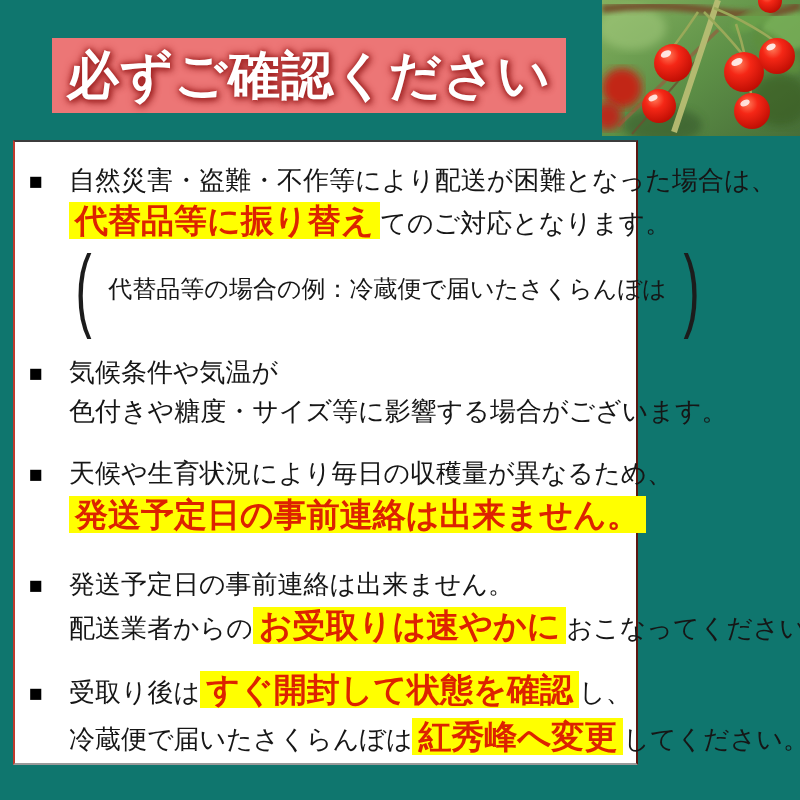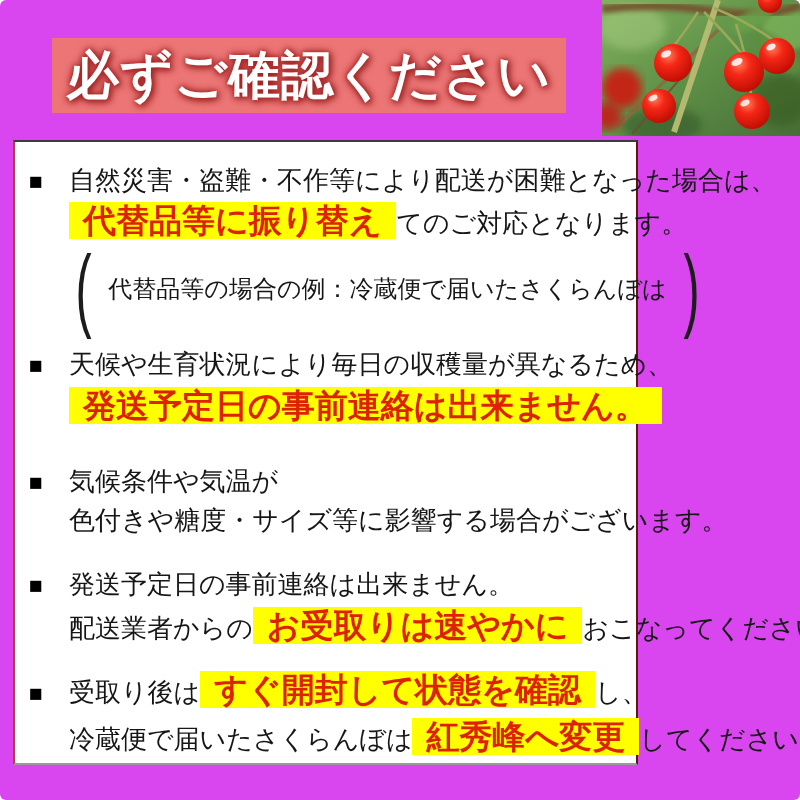--- a/index.html
+++ b/index.html
@@ -1,20 +1,19 @@
 <!DOCTYPE html>
 <html><head>
 <meta charset="utf-8">
 <style>
   html,body{margin:0;padding:0;background:#ffffff;}
   .frame{
     position:relative;width:800px;height:800px;overflow:hidden;
-    background:#d946ef;
+    background:#0f766e;
     font-family:"Liberation Sans","DejaVu Sans",sans-serif;
-    border-radius:6px;
   }
   
   .title-panel{
     position:absolute;left:52px;top:38px;width:514px;height:75px;
     background:#ec7676;display:flex;align-items:center;justify-content:center;
   }
   .title-text{
     color:#ffffff;font-weight:bold;font-size:52px;letter-spacing:1px;white-space:nowrap;
     text-shadow:0 0 10px #a32222,0 0 4px #b02a2a,2px 2px 7px #8f1d1d;
   }
@@ -28,21 +27,21 @@
     padding:20px 14px 0 14px;
   }
   .line{font-size:26px;line-height:38px;white-space:nowrap;}
   .line.first{line-height:36px;}
   .cont{margin-left:40px;}
   .bullet{
     display:inline-block;width:40px;font-size:23px;color:#000;vertical-align:baseline;
   }
   .hl{
     background:#ffff00;color:#dd2200;font-weight:bold;font-size:33px;line-height:44px;
-    padding:0 14px;
+    padding:0 6px;
   }
   .hlline{line-height:44px;}
   .sec2{margin-top:32px;}
   .sec3{margin-top:24px;}
   .sec4{margin-top:26px;}
   .sec5{margin-top:18px;}
   
   .examples{display:flex;align-items:center;margin:10px 0 0 40px;}
   .paren{
     font-size:88px;font-weight:400;color:#1c1c1c;line-height:66px;
@@ -136,35 +135,35 @@
     </div>
 
     <div class="examples">
       <span class="paren">(</span>
       <div class="ex-lines">
         <div class="ex-line">代替品等の場合の例：冷蔵便で届いたさくらんぼは</div>
       </div>
       <span class="paren">)</span>
     </div>
 
+    <div class="sec sec2">
+      <div class="line">
+        <span class="bullet">■</span><span>気候条件や気温が</span>
+      </div>
+      <div class="line cont">
+        <span>色付きや糖度・サイズ等に影響する場合がございます。</span>
+      </div>
+    </div>
+
     <div class="sec sec3">
       <div class="line">
         <span class="bullet">■</span><span>天候や生育状況により毎日の収穫量が異なるため、</span>
       </div>
       <div class="line cont hlline">
         <span class="hl">発送予定日の事前連絡は出来ません。</span>
-      </div>
-    </div>
-
-    <div class="sec sec2">
-      <div class="line">
-        <span class="bullet">■</span><span>気候条件や気温が</span>
-      </div>
-      <div class="line cont">
-        <span>色付きや糖度・サイズ等に影響する場合がございます。</span>
       </div>
     </div>
 
     <div class="sec sec4">
       <div class="line">
         <span class="bullet">■</span><span>発送予定日の事前連絡は出来ません。</span>
       </div>
       <div class="line cont hlline">
         <span>配送業者からの</span><span class="hl">お受取りは速やかに</span><span>おこなってください。</span>
       </div>

